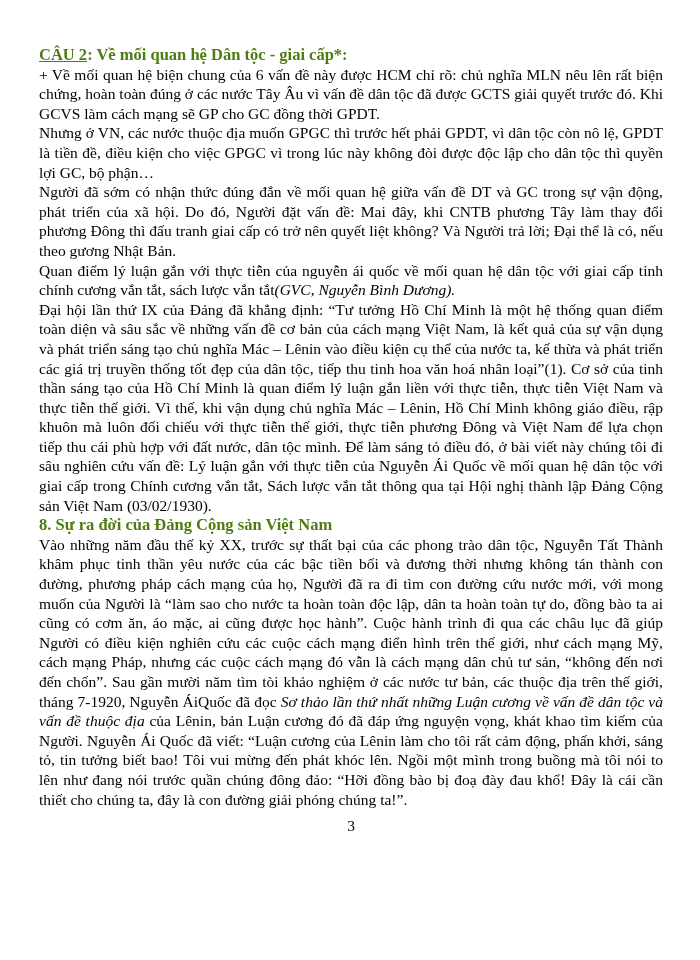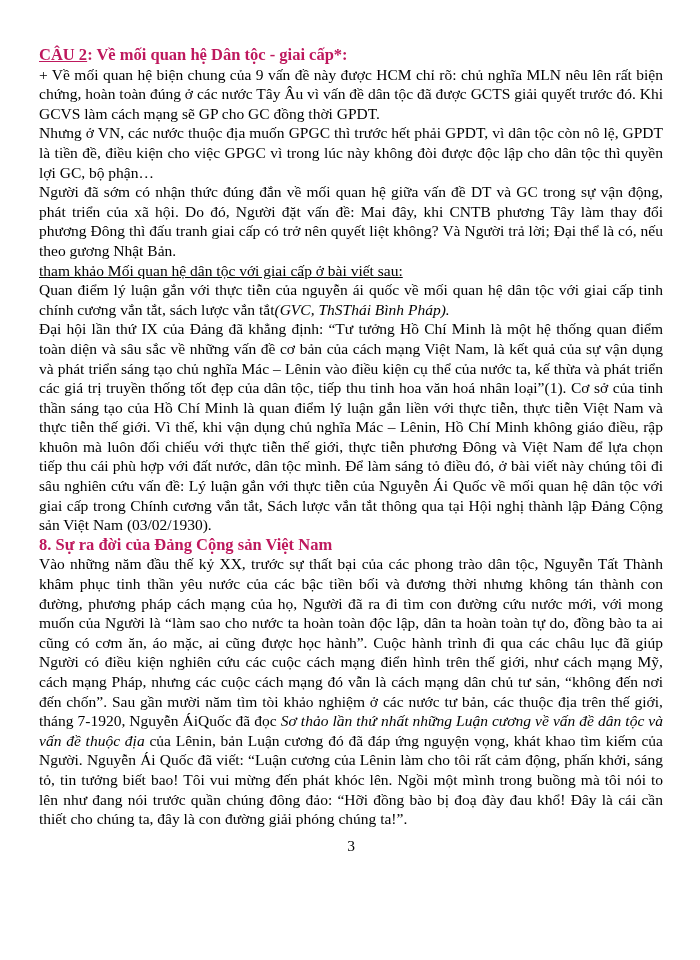--- a/index.html
+++ b/index.html
@@ -15,48 +15,47 @@
     padding: 45px 37px 0 39px;
     box-sizing: border-box;
     font-family: "Liberation Serif", "DejaVu Serif", serif;
     font-size: 15.5px;
     line-height: 19.6px;
     color: #000000;
     text-align: justify;
   }
   p { margin: 0; padding: 0; }
   .heading {
-    color: #be185d;
+    color: #4d7c0f;
     font-weight: bold;
     font-size: 16.5px;
   }
   .u { text-decoration: underline; }
   .i { font-style: italic; }
   .page-number {
     text-align: center;
     margin-top: 7px;
     font-size: 15.5px;
   }
 </style>
 </head>
 <body>
 
 <div class="page">
 
   <p class="heading"><span class="u">CÂU 2</span><span>: Về mối quan hệ Dân tộc - giai cấp*:</span></p>
 
-  <p>+ Về mối quan hệ biện chung của 9 vấn đề này được HCM chỉ rõ: chủ nghĩa MLN nêu lên rất biện chứng, hoàn toàn đúng ở các nước Tây Âu vì vấn đề dân tộc đã được GCTS giải quyết trước đó. Khi GCVS làm cách mạng sẽ GP cho GC đồng thời GPDT.</p>
+  <p>+ Về mối quan hệ biện chung của 6 vấn đề này được HCM chỉ rõ: chủ nghĩa MLN nêu lên rất biện chứng, hoàn toàn đúng ở các nước Tây Âu vì vấn đề dân tộc đã được GCTS giải quyết trước đó. Khi GCVS làm cách mạng sẽ GP cho GC đồng thời GPDT.</p>
 
   <p>Nhưng ở VN, các nước thuộc địa muốn GPGC thì trước hết phải GPDT, vì dân tộc còn nô lệ, GPDT là tiền đề, điều kiện cho việc GPGC vì trong lúc này không đòi được độc lập cho dân tộc thì quyền lợi GC, bộ phận…</p>
 
   <p>Người đã sớm có nhận thức đúng đắn về mối quan hệ giữa vấn đề DT và GC trong sự vận động, phát triển của xã hội. Do đó, Người đặt vấn đề: Mai đây, khi CNTB phương Tây làm thay đổi phương Đông thì đấu tranh giai cấp có trở nên quyết liệt không? Và Người trả lời; Đại thể là có, nếu theo gương Nhật Bản.</p>
 
-  <p class="u">tham khảo Mối quan hệ dân tộc với giai cấp ở bài viết sau:</p>
 
-  <p><span>Quan điểm lý luận gắn với thực tiễn của nguyễn ái quốc về mối quan hệ dân tộc với giai cấp tinh chính cương vắn tắt, sách lược vắn tắt</span><span class="i">(GVC, ThSThái Bình Pháp).</span></p>
+  <p><span>Quan điểm lý luận gắn với thực tiễn của nguyễn ái quốc về mối quan hệ dân tộc với giai cấp tinh chính cương vắn tắt, sách lược vắn tắt</span><span class="i">(GVC, Nguyễn Bình Dương).</span></p>
 
   <p>Đại hội lần thứ IX của Đảng đã khẳng định: “Tư tưởng Hồ Chí Minh là một hệ thống quan điểm toàn diện và sâu sắc về những vấn đề cơ bản của cách mạng Việt Nam, là kết quả của sự vận dụng và phát triển sáng tạo chủ nghĩa Mác – Lênin vào điều kiện cụ thể của nước ta, kế thừa và phát triển các giá trị truyền thống tốt đẹp của dân tộc, tiếp thu tinh hoa văn hoá nhân loại”(1). Cơ sở của tinh thần sáng tạo của Hồ Chí Minh là quan điểm lý luận gắn liền với thực tiễn, thực tiễn Việt Nam và thực tiễn thế giới. Vì thế, khi vận dụng chủ nghĩa Mác – Lênin, Hồ Chí Minh không giáo điều, rập khuôn mà luôn đối chiếu với thực tiễn thế giới, thực tiễn phương Đông và Việt Nam để lựa chọn tiếp thu cái phù hợp với đất nước, dân tộc mình. Để làm sáng tỏ điều đó, ở bài viết này chúng tôi đi sâu nghiên cứu vấn đề: Lý luận gắn với thực tiễn của Nguyễn Ái Quốc về mối quan hệ dân tộc với giai cấp trong Chính cương vắn tắt, Sách lược vắn tắt thông qua tại Hội nghị thành lập Đảng Cộng sản Việt Nam (03/02/1930).</p>
 
   <p class="heading">8. Sự ra đời của Đảng Cộng sản Việt Nam</p>
 
   <p><span>Vào những năm đầu thế kỷ XX, trước sự thất bại của các phong trào dân tộc, Nguyễn Tất Thành khâm phục tinh thần yêu nước của các bậc tiền bối và đương thời nhưng không tán thành con đường, phương pháp cách mạng của họ, Người đã ra đi tìm con đường cứu nước mới, với mong muốn của Người là “làm sao cho nước ta hoàn toàn độc lập, dân ta hoàn toàn tự do, đồng bào ta ai cũng có cơm ăn, áo mặc, ai cũng được học hành”. Cuộc hành trình đi qua các châu lục đã giúp Người có điều kiện nghiên cứu các cuộc cách mạng điển hình trên thế giới, như cách mạng Mỹ, cách mạng Pháp, nhưng các cuộc cách mạng đó vẫn là cách mạng dân chủ tư sản, “không đến nơi đến chốn”. Sau gần mười năm tìm tòi khảo nghiệm ở các nước tư bản, các thuộc địa trên thế giới, tháng 7-1920, Nguyễn ÁiQuốc đã đọc </span><span class="i">Sơ thảo lần thứ nhất những Luận cương về vấn đề dân tộc và vấn đề thuộc địa</span><span> của Lênin, bản Luận cương đó đã đáp ứng nguyện vọng, khát khao tìm kiếm của Người. Nguyễn Ái Quốc đã viết: “Luận cương của Lênin làm cho tôi rất cảm động, phấn khởi, sáng tỏ, tin tưởng biết bao! Tôi vui mừng đến phát khóc lên. Ngồi một mình trong buồng mà tôi nói to lên như đang nói trước quần chúng đông đảo: “Hỡi đồng bào bị đoạ đày đau khổ! Đây là cái cần thiết cho chúng ta, đây là con đường giải phóng chúng ta!”.</span></p>
 
 
   <div class="page-number">3</div>
 

